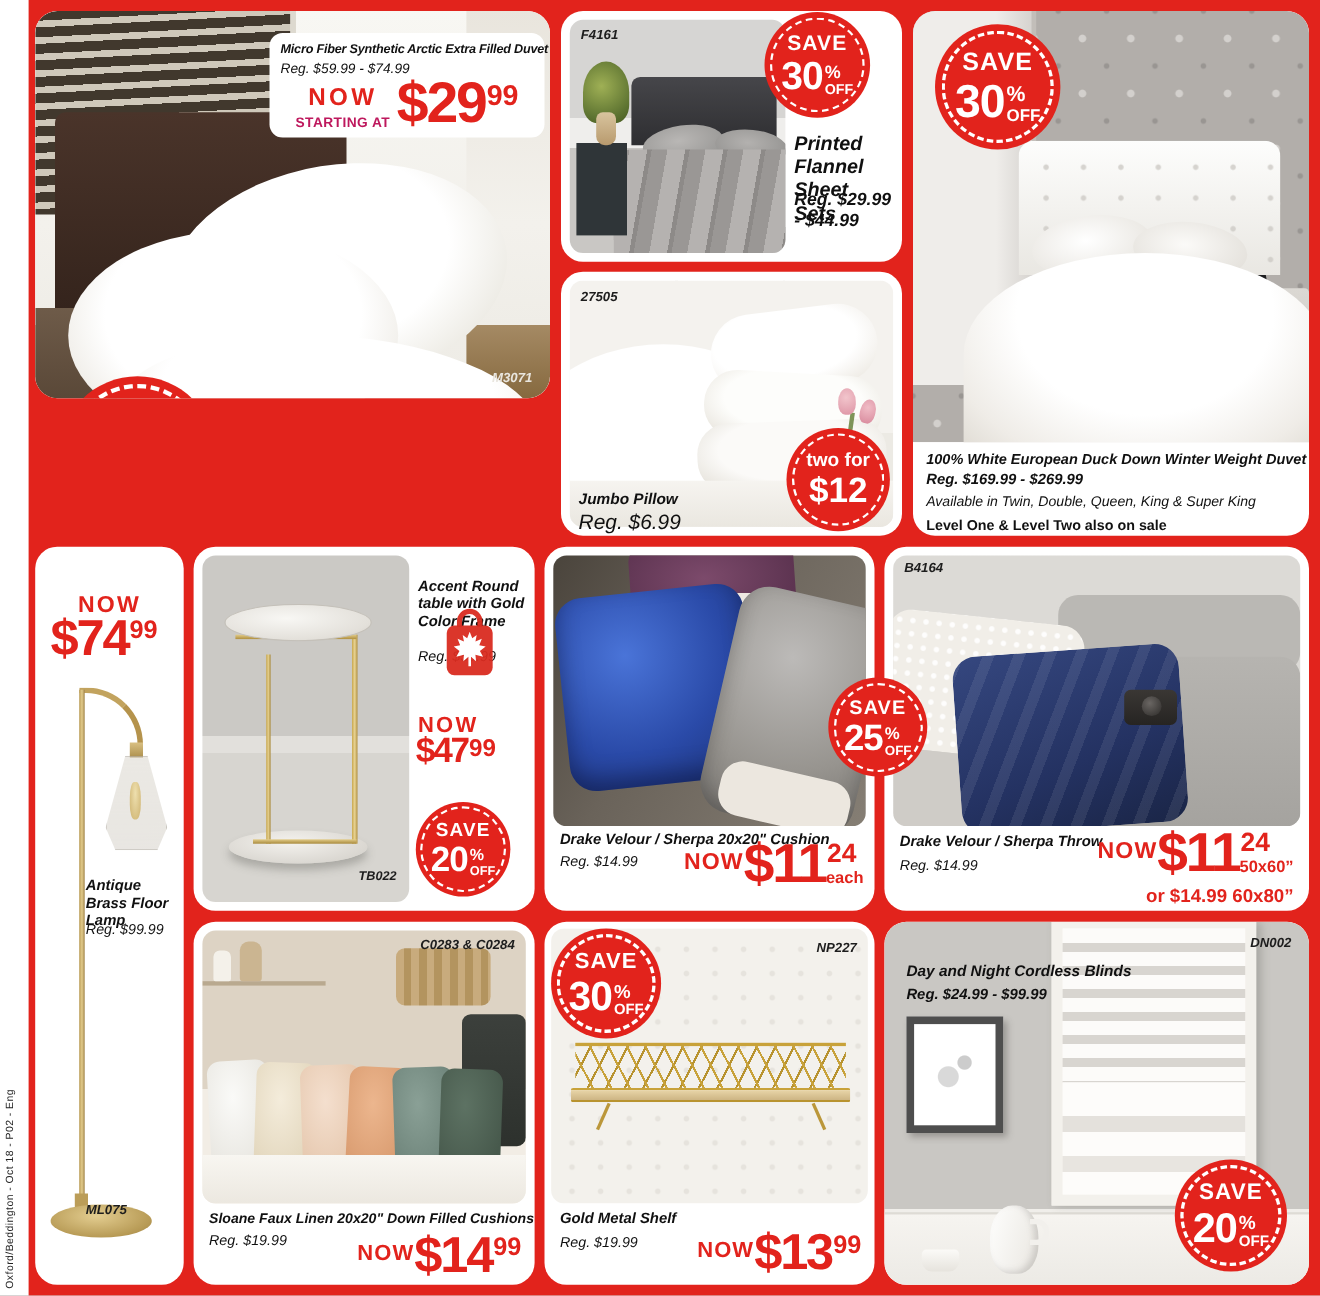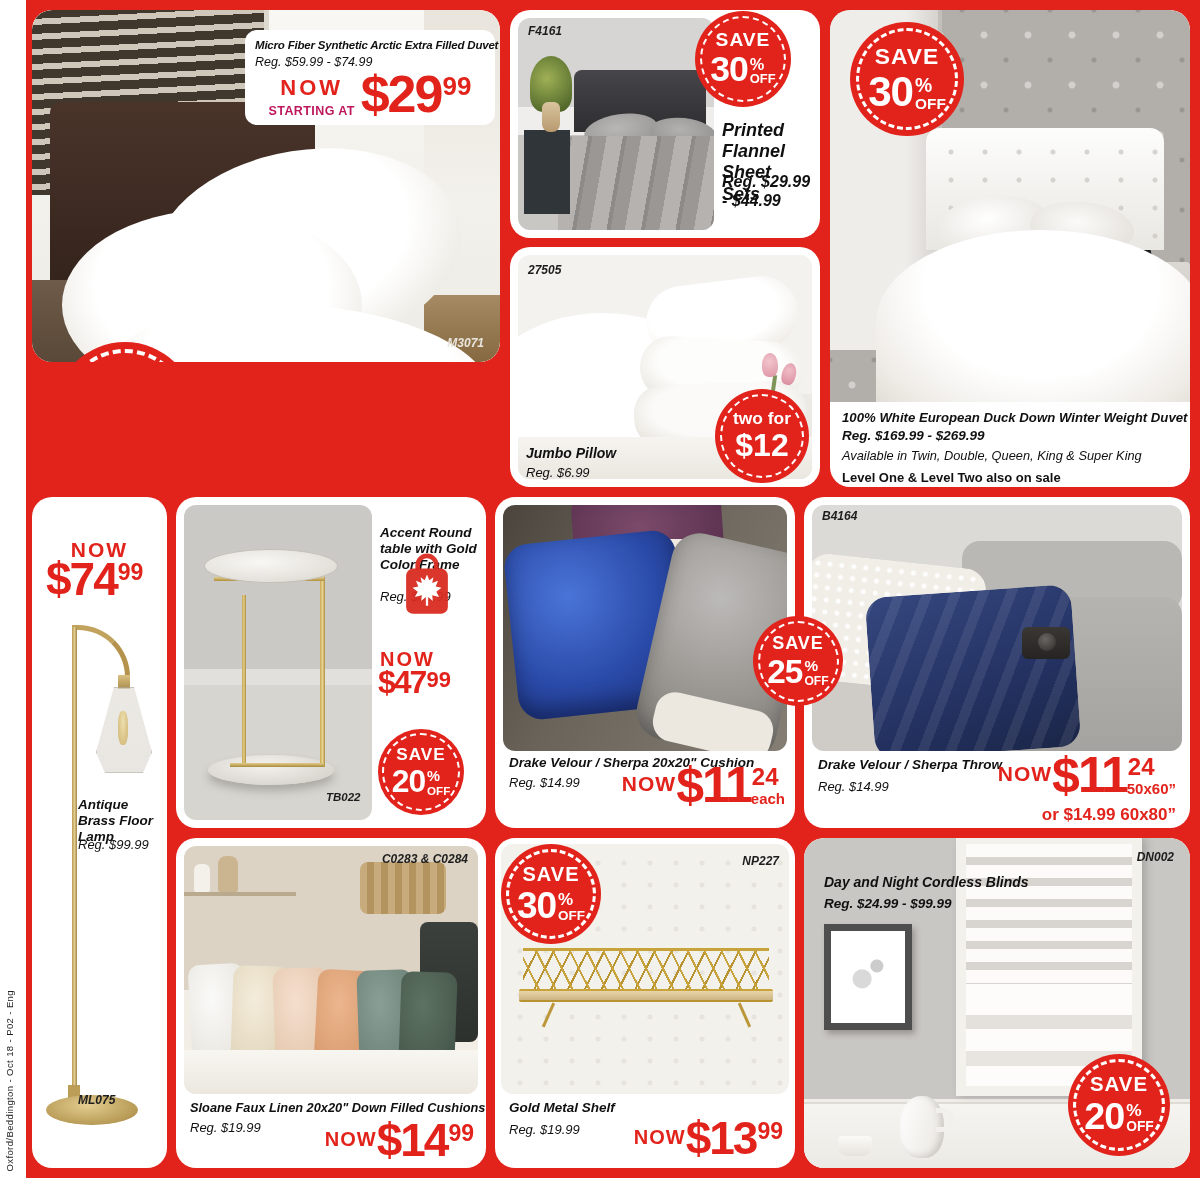--- a/index.html
+++ b/index.html
@@ -16,21 +16,21 @@
 .reg{font-style:italic;color:#101010;line-height:1.2;}
 .now{color:#e2231c;font-weight:bold;line-height:1;}
 .price{display:flex;align-items:flex-start;color:#e2231c;font-weight:bold;line-height:1;}
 .p-d{font-size:42px;line-height:.82;letter-spacing:-2px;}
 .p-c{font-size:21px;margin-left:1px;}
 .p-sup{display:flex;flex-direction:column;align-items:flex-start;}
 .p-suffix{font-size:15px;margin-top:2px;}
 .badge{position:absolute;border-radius:50%;background:#e2231c;color:#fff;display:flex;flex-direction:column;align-items:center;justify-content:center;z-index:6;width:var(--d);height:var(--d);line-height:1;text-align:center;}
 .badge::before{content:"";position:absolute;inset:calc(var(--d)*0.05);border:calc(var(--d)*0.03) dashed #fff;border-radius:50%;}
 .b-save{font-weight:bold;letter-spacing:1px;font-size:calc(var(--d)*0.2);}
-.b-row{display:flex;align-items:flex-start;margin-top:calc(var(--d)*0.03);}
+.b-row{display:flex;align-items:flex-end;margin-top:calc(var(--d)*0.03);}
 .b-num{font-weight:bold;font-size:calc(var(--d)*0.37);letter-spacing:-1px;}
 .b-stack{display:flex;flex-direction:column;align-items:flex-start;margin-top:calc(var(--d)*0.04);margin-left:2px;}
 .b-pct{font-weight:bold;font-size:calc(var(--d)*0.17);}
 .b-off{font-weight:bold;font-size:calc(var(--d)*0.135);margin-top:1px;}
 .half-line{font-weight:bold;font-size:calc(var(--d)*0.2);letter-spacing:1px;}
 .tf-l1{font-weight:bold;font-size:calc(var(--d)*0.185);}
 .tf-l2{font-weight:bold;font-size:calc(var(--d)*0.34);margin-top:3px;}
 
 .wm{position:absolute;z-index:20;display:flex;align-items:center;}
 .wm-text{font-weight:bold;font-size:37px;color:rgba(92,92,92,.88);letter-spacing:0;text-shadow:1px 1px 0 rgba(255,255,255,.45);}
@@ -120,21 +120,21 @@
       <div class="shape" style="left:264px;top:108px;width:14px;height:22px;border-radius:50% 50% 40% 40%;background:radial-gradient(circle at 45% 35%,#f0bcc6,#d8899c);transform:rotate(14deg);"></div>
       <div class="shape" style="left:240px;top:160px;width:38px;height:56px;border-radius:10px 10px 14px 14px;background:linear-gradient(90deg,#fbfaf7,#e8e5de);"></div>
       <div class="shape" style="left:0;bottom:0;width:100%;height:42px;background:linear-gradient(180deg,#f6f4f0,#eae7e0);"></div>
     </div>
     <div class="code" style="left:18px;top:16px;">27505</div>
     <div class="badge" style="--d:94px;left:205px;top:142px;">
       <span class="tf-l1">two for</span>
       <span class="tf-l2">$12</span>
     </div>
     <div class="title" style="position:absolute;left:16px;top:198px;font-size:14px;z-index:4;">Jumbo Pillow</div>
-    <div class="reg" style="position:absolute;left:16px;top:218px;font-size:13px;z-index:4;">Reg. $6.99</div>
+    <div class="reg" style="position:absolute;left:16px;top:218px;font-size:19px;z-index:4;">Reg. $6.99</div>
   </div>
 
   <div class="card" style="left:830px;top:10px;width:360px;height:477px;">
     <div class="img" style="left:0;top:0;width:360px;height:392px;border-radius:20px 20px 0 0;background:radial-gradient(circle,rgba(238,236,233,.55) 0 3px,transparent 4px) 0 0/44px 50px,radial-gradient(circle,rgba(88,86,84,.28) 0 2px,transparent 3px) 22px 25px/44px 50px,#b2aeaa;">
       <div class="shape" style="left:0;top:0;width:112px;height:340px;background:linear-gradient(90deg,#efedea 0 70%,#d6d3cf);border-right:4px solid #c2beb9;"></div>
       <div class="shape" style="left:258px;top:200px;width:66px;height:58px;clip-path:polygon(16% 0,84% 0,100% 100%,0 100%);background:#1d1d1f;"></div>
       <div class="shape" style="left:288px;top:258px;width:5px;height:52px;background:#1d1d1f;"></div>
       <div class="shape" style="left:96px;top:118px;width:238px;height:122px;border-radius:14px 14px 0 0;background:radial-gradient(circle,rgba(205,202,197,.8) 0 2px,transparent 3px) 8px 10px/34px 28px,linear-gradient(180deg,#fdfdfc,#e9e7e2);"></div>
       <div class="shape" style="left:300px;top:252px;width:60px;height:96px;background:linear-gradient(180deg,#dbd8d3,#c7c4bf);border-radius:4px;"></div>
       <div class="shape" style="left:108px;top:186px;width:110px;height:56px;border-radius:50%;transform:rotate(-6deg);background:radial-gradient(ellipse at 45% 40%,#ffffff,#e6e3dd 85%);"></div>

